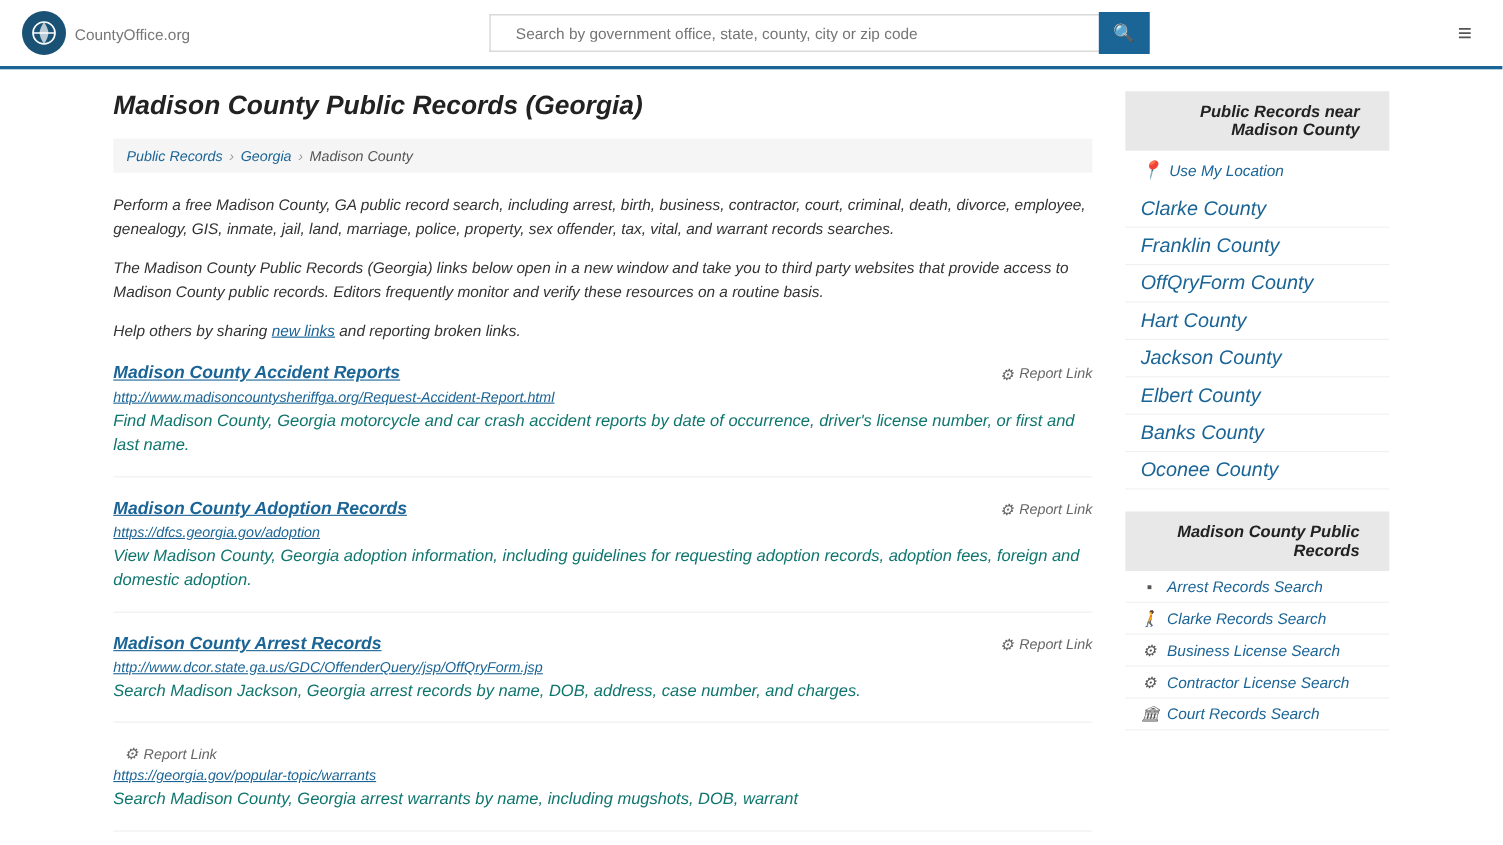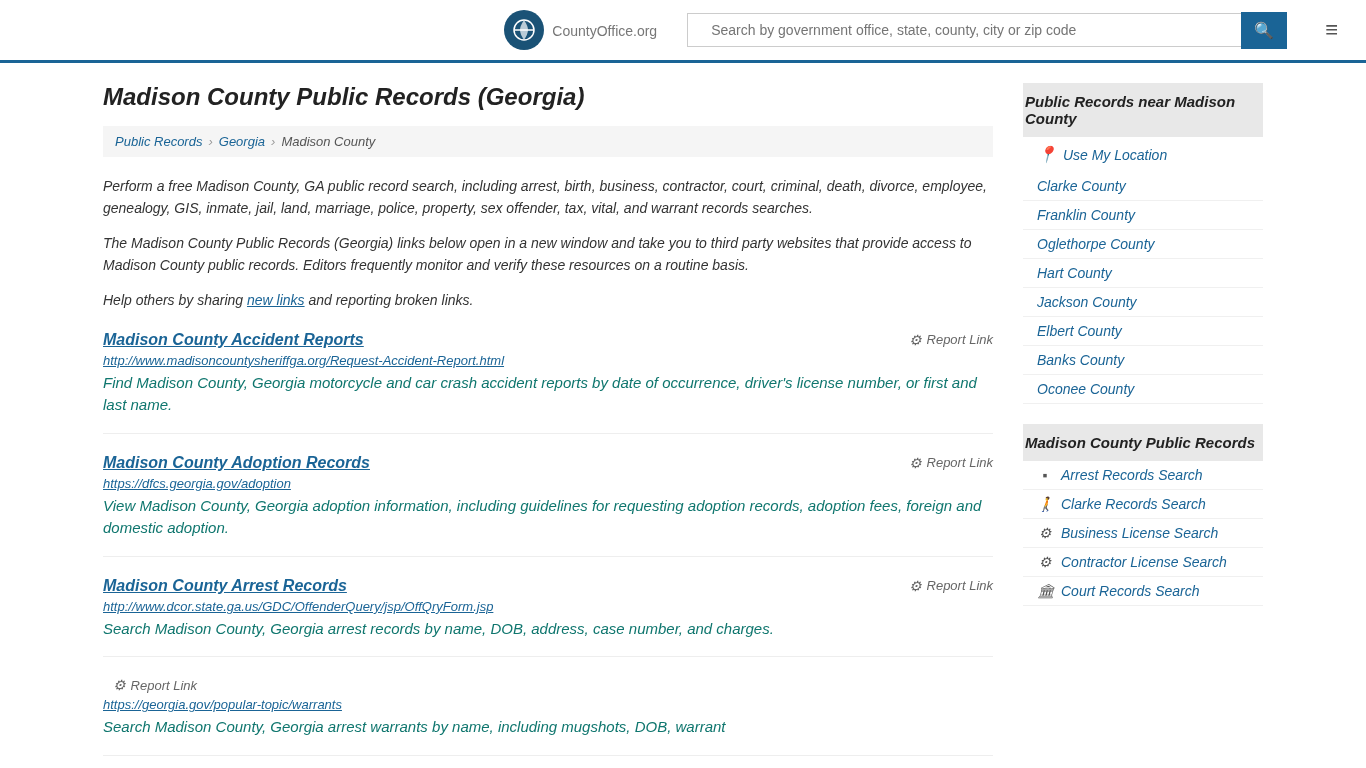--- a/index.html
+++ b/index.html
@@ -5,21 +5,21 @@
     * { box-sizing: border-box; margin: 0; padding: 0; }
     body { font-family: Arial, sans-serif; font-size: 14px; color: #333; background: #fff; }
 
     
     .header {
       background: #fff;
       border-bottom: 3px solid #1a6496;
       padding: 10px 20px;
       display: flex;
       align-items: center;
-      justify-content: flex-end;
+      justify-content: space-between;
     }
     .logo-area {
       display: flex;
       align-items: center;
       gap: 8px;
     }
     .logo-circle {
       width: 40px;
       height: 40px;
       border-radius: 50%;
@@ -174,38 +174,39 @@
       color: #0f766e;
       line-height: 1.5;
     }
 
     
     .sidebar-section {
       margin-bottom: 20px;
     }
     .sidebar-section-title {
       background: #e8e8e8;
-      padding: 10px 2px;
+      padding: 10px 27px;
       font-size: 15px;
       font-weight: bold;
       color: #222;
       margin-bottom: 0;
+      text-align: right;
     }
     .sidebar-links {
       list-style: none;
       padding: 0;
     }
     .sidebar-links li {
       padding: 6px 14px;
       border-bottom: 1px solid #f0f0f0;
     }
     .sidebar-links li a {
       color: #1a6496;
       text-decoration: none;
-      font-size: 14px;
+      font-size: 18px;
     }
     .use-location {
       display: flex;
       align-items: center;
       gap: 6px;
       padding: 8px 14px;
     }
     .pin-icon {
       color: #1a5276;
       font-size: 16px;
@@ -312,21 +313,21 @@
   </div>
         <div class="record-item">
     <div class="record-header">
       <a class="record-title" href="#">Madison County Arrest Records</a>
       <span class="report-link">
         <span class="report-icon">⚙</span>
         <span>Report Link</span>
       </span>
     </div>
     <a class="record-url" href="#">http://www.dcor.state.ga.us/GDC/OffenderQuery/jsp/OffQryForm.jsp</a>
-    <p class="record-desc">Search Madison County, Georgia arrest records by name, DOB, address, case number, and charges.</p>
+    <p class="record-desc">Search Madison Jackson, Georgia arrest records by name, DOB, address, case number, and charges.</p>
   </div>
         <div class="record-item">
     <div class="record-header">
       <span class="report-link">
         <span class="report-icon">⚙</span>
         <span>Report Link</span>
       </span>
     </div>
     <a class="record-url" href="#">https://georgia.gov/popular-topic/warrants</a>
     <p class="record-desc">Search Madison County, Georgia arrest warrants by name, including mugshots, DOB, warrant</p>
@@ -339,21 +340,21 @@
 
     <div class="sidebar-section">
       <div class="sidebar-section-title">Public Records near Madison County</div>
       <div class="use-location">
         <span class="pin-icon">📍</span>
         <a href="#">Use My Location</a>
       </div>
       <ul class="sidebar-links" id="nearby-counties">
           <li><a href="#">Clarke County</a></li>
           <li><a href="#">Franklin County</a></li>
-          <li><a href="#">Oglethorpe County</a></li>
+          <li><a href="#">OffQryForm County</a></li>
           <li><a href="#">Hart County</a></li>
           <li><a href="#">Jackson County</a></li>
           <li><a href="#">Elbert County</a></li>
           <li><a href="#">Banks County</a></li>
           <li><a href="#">Oconee County</a></li>
         </ul>
     </div>
 
     <div class="sidebar-section">
       <div class="sidebar-section-title">Madison County Public Records</div>

